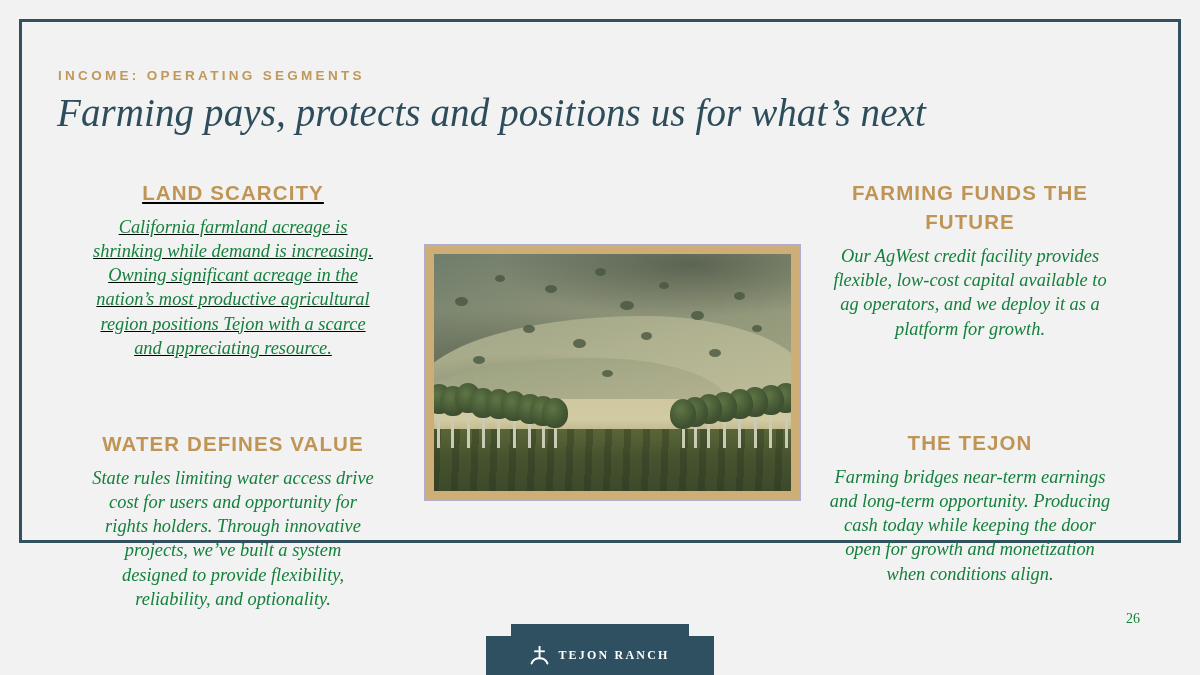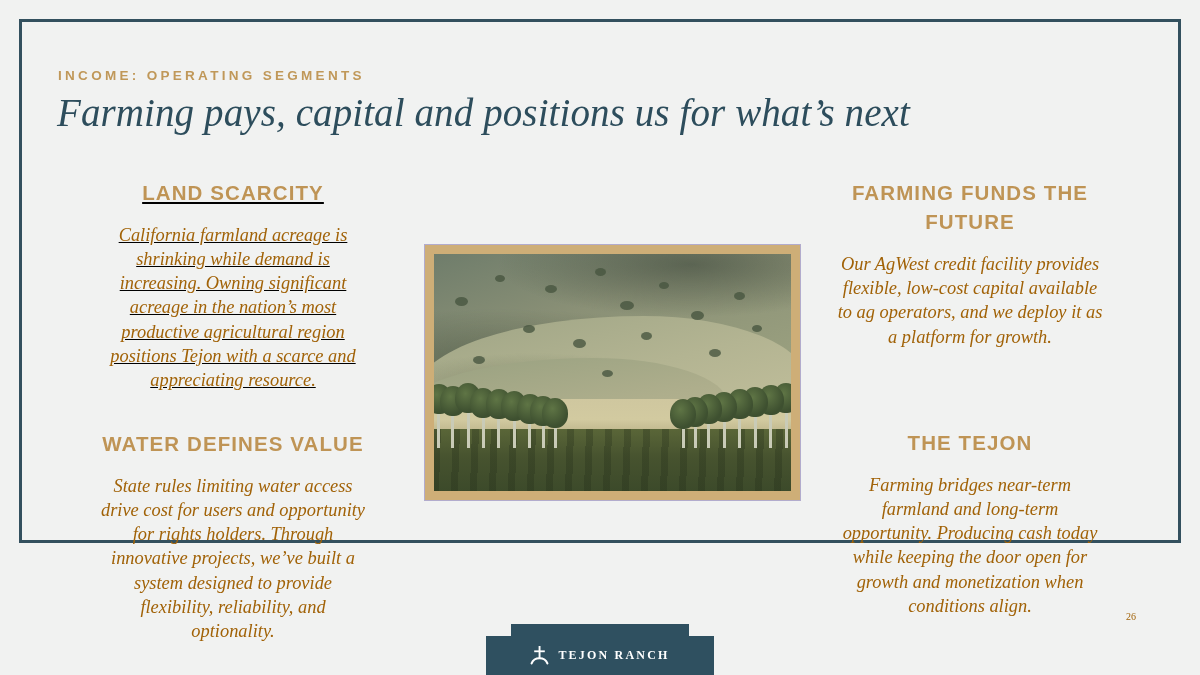--- a/index.html
+++ b/index.html
@@ -72,22 +72,22 @@
     letter-spacing: 1.1px;
     color: #bf9455;
     line-height: 1.42;
     margin: 0 0 6px 0;
   }
   .block-body {
     font-family: "Liberation Serif", serif;
     font-style: italic;
     font-size: 18.4px;
     line-height: 1.31;
-    color: #a16207;
-    margin: 16px;
+    color: #15803d;
+    margin: 8px;
   }
 
   .pos-land    { top: 178px; text-decoration: underline; }
   .pos-water   { top: 429px; }
   .pos-funds   { top: 178px; }
   .pos-bridge  { top: 428px; }
 
   
   .photo-frame {
     position: absolute;
@@ -210,52 +210,52 @@
     white-space: nowrap;
   }
   .tree-mark { width: 19px; height: 24px; display: block; }
 
   
   .page-number {
     position: absolute;
     left: 1126px;
     top: 611px;
     font-family: "Liberation Serif", serif;
-    font-size: 10px;
-    color: #a16207;
+    font-size: 14px;
+    color: #15803d;
   }
 </style>
 </head>
 <body>
 
 <div class="slide">
 
   <div class="slide-border"></div>
 
   <div class="eyebrow">INCOME: OPERATING SEGMENTS</div>
-  <div class="slide-title">Farming pays, capital and positions us for what’s next</div>
+  <div class="slide-title">Farming pays, protects and positions us for what’s next</div>
 
   <div class="col col-left pos-land">
     <p class="block-heading">LAND SCARCITY</p>
     <p class="block-body">California farmland acreage is shrinking while demand is increasing. Owning significant acreage in the nation’s most productive agricultural region positions Tejon with a scarce and appreciating resource.</p>
   </div>
 
   <div class="col col-left pos-water">
     <p class="block-heading">WATER DEFINES VALUE</p>
     <p class="block-body">State rules limiting water access drive cost for users and opportunity for rights holders. Through innovative projects, we’ve built a system designed to provide flexibility, reliability, and optionality.</p>
   </div>
 
   <div class="col col-right pos-funds">
     <p class="block-heading">FARMING FUNDS THE FUTURE</p>
     <p class="block-body">Our AgWest credit facility provides flexible, low-cost capital available to ag operators, and we deploy it as a platform for growth.</p>
   </div>
 
   <div class="col col-right pos-bridge">
     <p class="block-heading">THE TEJON</p>
-    <p class="block-body">Farming bridges near-term farmland and long-term opportunity. Producing cash today while keeping the door open for growth and monetization when conditions align.</p>
+    <p class="block-body">Farming bridges near-term earnings and long-term opportunity. Producing cash today while keeping the door open for growth and monetization when conditions align.</p>
   </div>
 
   <div class="photo-frame">
     <div class="photo">
       <div class="ph-far"></div>
       <div class="ph-mid"></div>
       <div class="ph-mid2"></div>
 
       <span class="oak" style="left:6%;top:18%;width:13px;height:9px;"></span>
       <span class="oak" style="left:17%;top:9%;width:10px;height:7px;"></span>

